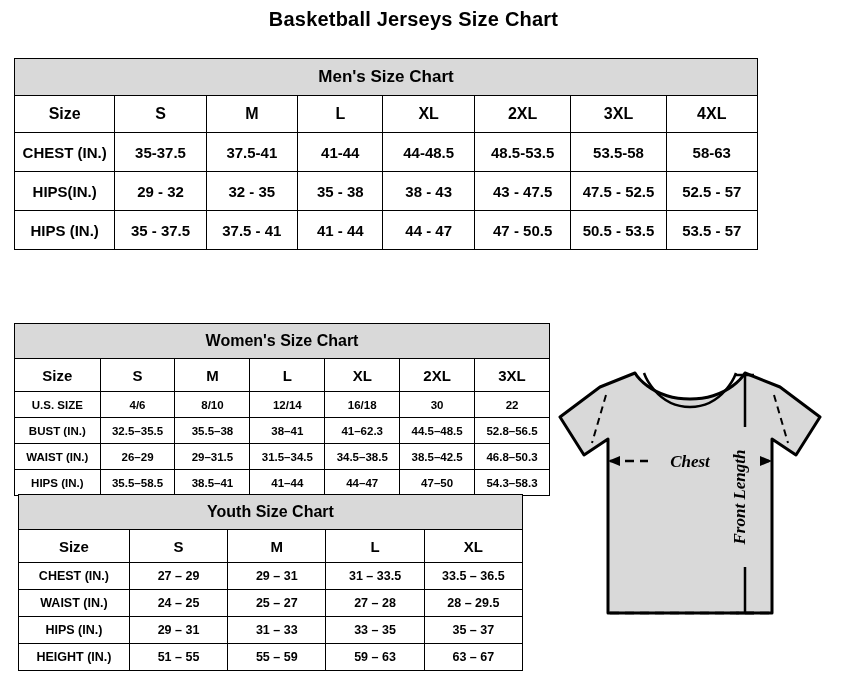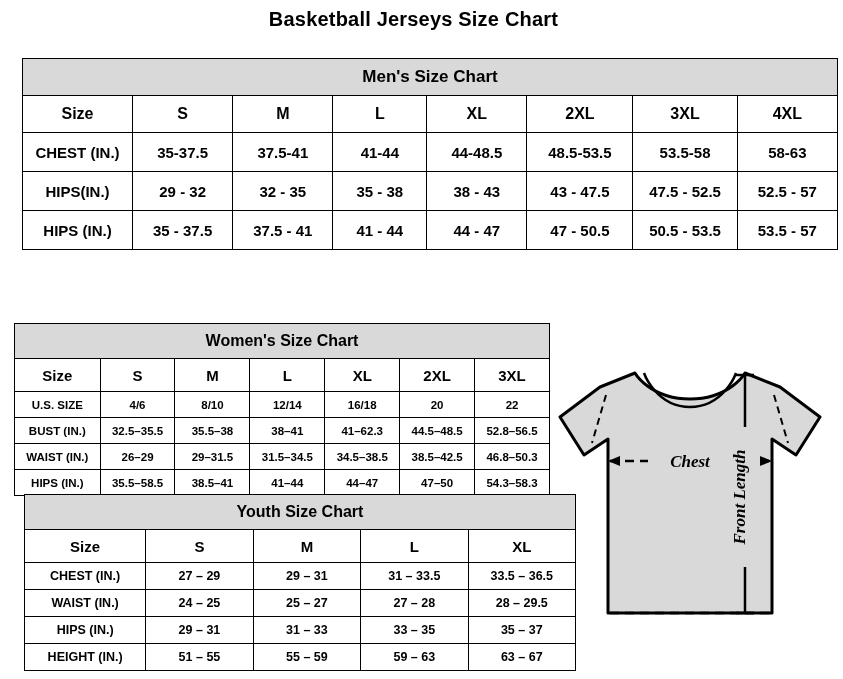--- a/index.html
+++ b/index.html
@@ -51,35 +51,35 @@
   }
   .data-row td {
     height: 32px;
     font-size: 14px;
   }
   .label-cell {
     font-size: 13.5px;
   }
 
   
-  #mens-chart { left: 14px; top: 58px; width: 816px; margin-left: 8px; }
+  #mens-chart { left: 14px; top: 58px; width: 744px; }
   #mens-chart .caption-row td { font-size: 17px; height: 36px; }
   #mens-chart .header-row td { height: 36px; font-size: 16px; }
   #mens-chart .data-row td { height: 38px; font-size: 15px; }
   #mens-chart .label-cell { font-size: 14px; }
 
   
   #womens-chart { left: 14px; top: 300px; width: 536px; margin-top: 23px; }
   #womens-chart .caption-row td { font-size: 16px; height: 34px; }
   #womens-chart .header-row td { height: 32px; font-size: 15px; }
   #womens-chart .data-row td { height: 25px; font-size: 11.5px; }
   #womens-chart .label-cell { font-size: 11.5px; }
 
   
-  #youth-chart { left: 24px; top: 494px; width: 552px; }
+  #youth-chart { left: 18px; top: 494px; width: 505px; }
   #youth-chart .caption-row td { font-size: 16px; height: 34px; }
   #youth-chart .header-row td { height: 32px; font-size: 15px; }
   #youth-chart .data-row td { height: 26px; font-size: 12.5px; }
   #youth-chart .label-cell { font-size: 12px; }
 
   
   #shirt-diagram {
     position: absolute;
     left: 540px;
     top: 355px;
@@ -183,21 +183,21 @@
         <td>XL</td>
         <td>2XL</td>
         <td>3XL</td>
       </tr>
       <tr class="data-row">
         <td class="label-cell">U.S. SIZE</td>
         <td>4/6</td>
         <td>8/10</td>
         <td>12/14</td>
         <td>16/18</td>
-        <td>20</td>
+        <td>30</td>
         <td>22</td>
       </tr>
       <tr class="data-row">
         <td class="label-cell">BUST (IN.)</td>
         <td>32.5–35.5</td>
         <td>35.5–38</td>
         <td>38–41</td>
         <td>41–62.3</td>
         <td>44.5–48.5</td>
         <td>52.8–56.5</td>

